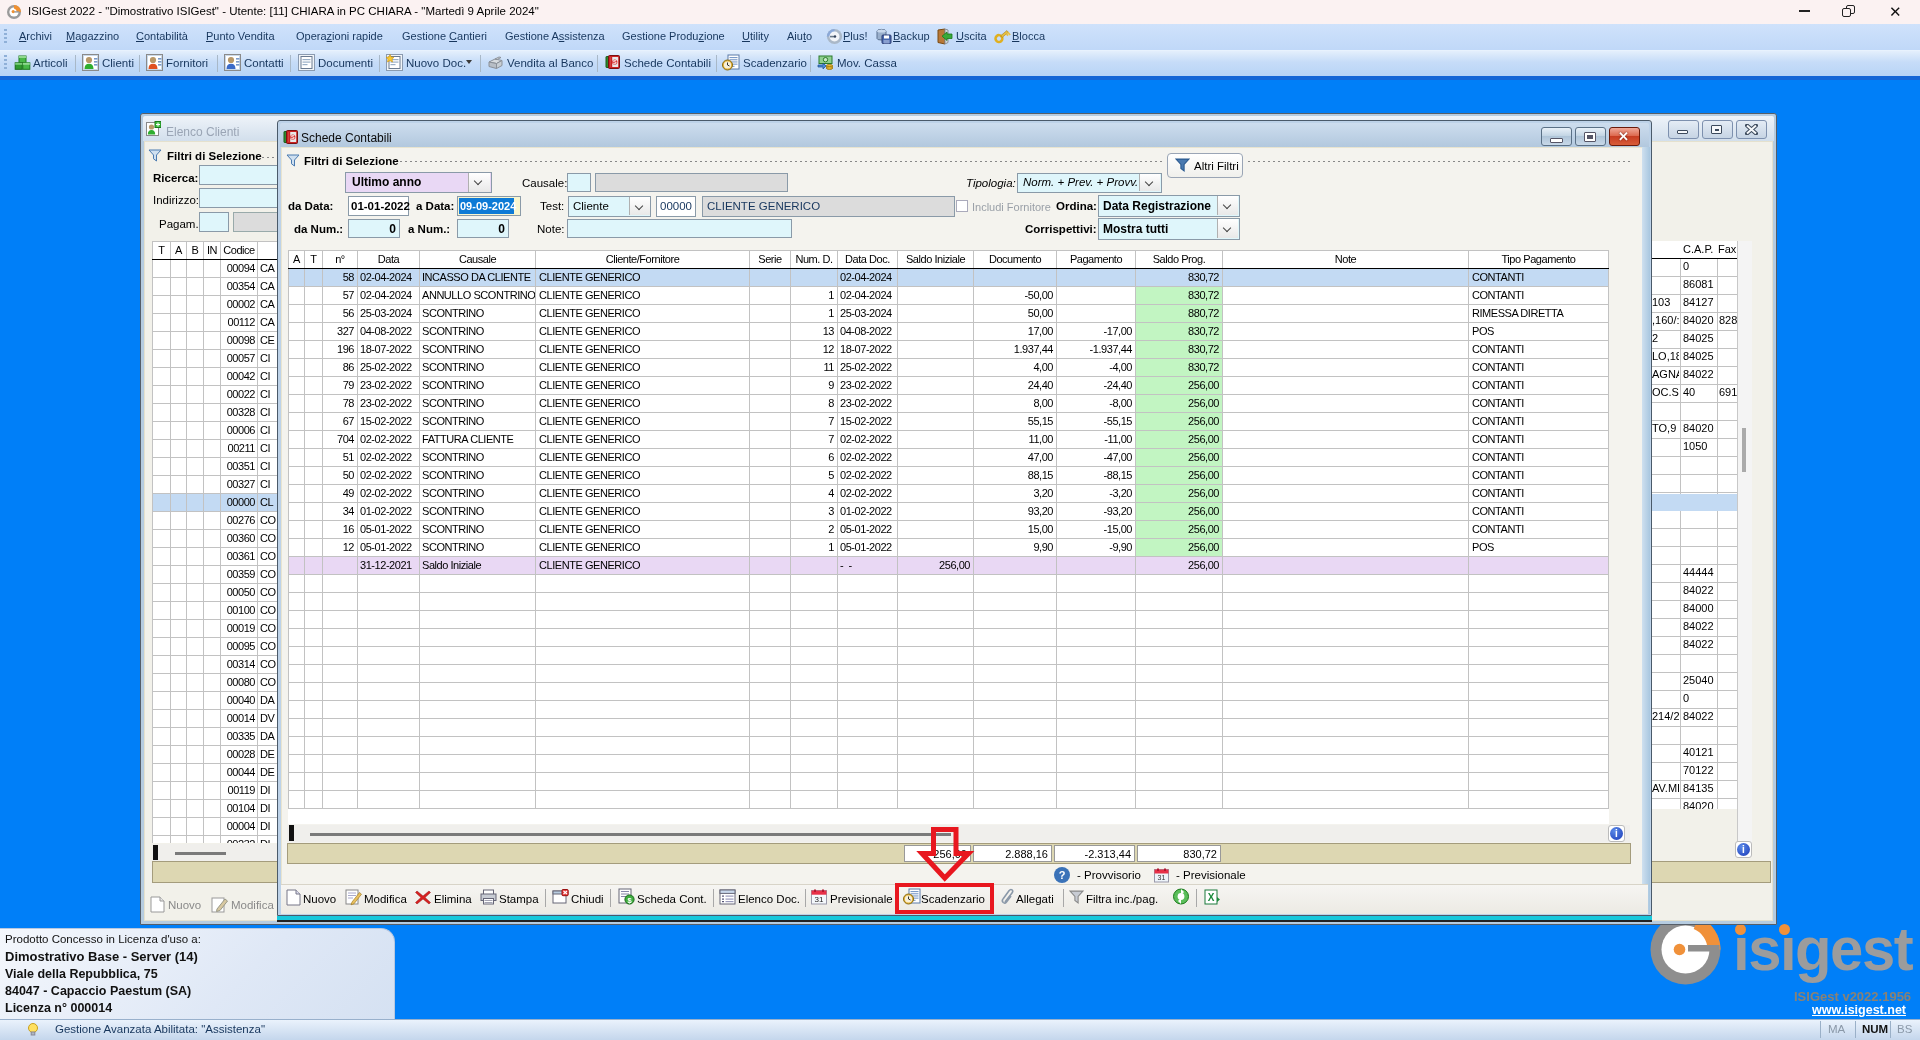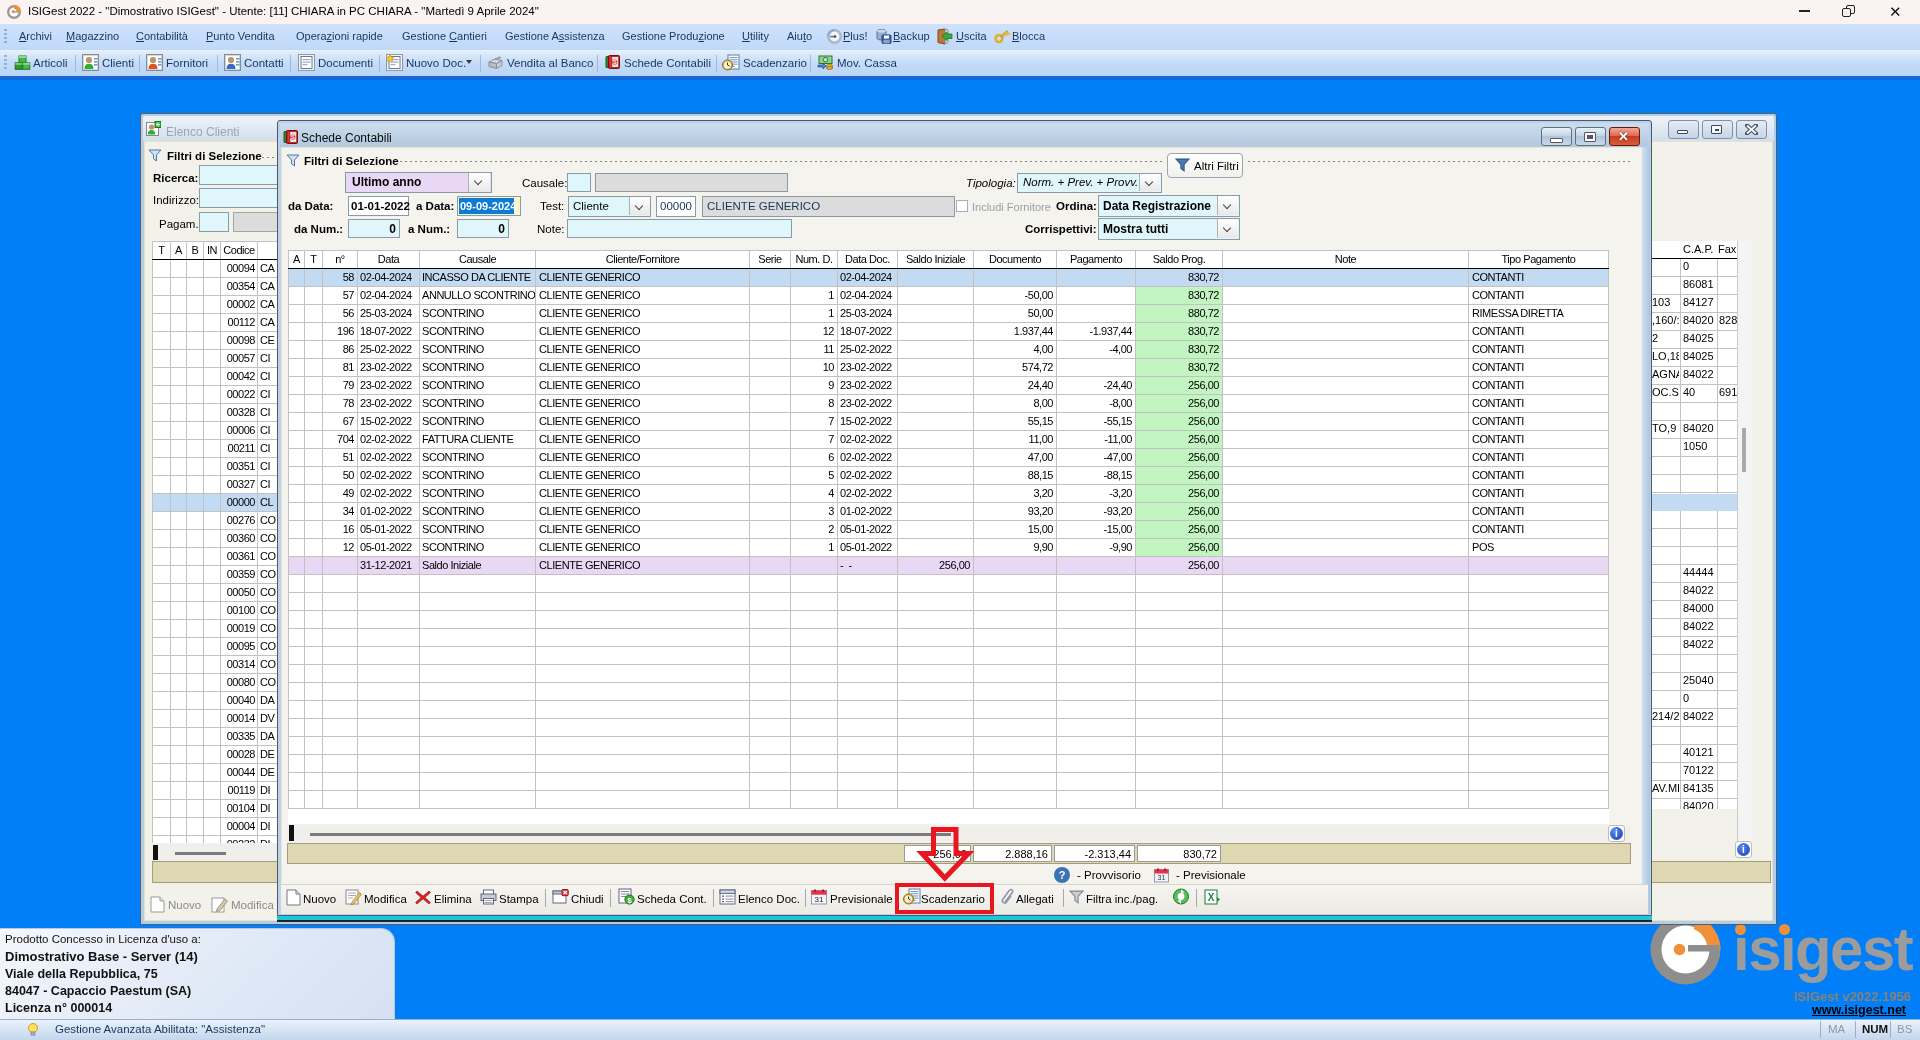--- a/index.html
+++ b/index.html
@@ -183,21 +183,21 @@
 <circle cx="35.5" cy="35.5" r="35" fill="#8e8e8e"></circle>
 <circle cx="35.5" cy="35.5" r="24" fill="#ffffff"></circle>
 <path d="M48.6 3.05 A35 35 0 0 1 70.5 35.5 L57.5 35.5 A22 22 0 0 0 43.7 15.1 Z" fill="#f0913a"></path>
 <rect x="38" y="31" width="31.5" height="6.5" fill="#8e8e8e"></rect>
 <circle cx="29.5" cy="35.5" r="5.8" fill="#f0913a"></circle>
   </svg>
 <div class="ab" style="left:1733px;top:914px;font-size:61px;font-weight:bold;color:#9c9c9c;letter-spacing:-1.5px;transform:scaleX(0.98);transform-origin:left;">ısıgest</div>
 <div class="ab" style="left:1735px;top:924px;width:11px;height:11px;border-radius:50%;background:#f0913a;"></div>
 <div class="ab" style="left:1779px;top:924px;width:11px;height:11px;border-radius:50%;background:#f0913a;"></div>
 <div class="ab" style="left:1794px;top:989px;font-size:13px;font-weight:bold;color:#8a8274;">ISIGest v2022.1956</div>
-<div class="ab" style="left:1812px;top:1003px;font-size:12.5px;font-weight:bold;color:#000000;text-decoration:underline;">www.isigest.net</div>
+<div class="ab" style="left:1812px;top:1003px;font-size:12.5px;font-weight:bold;color:#ffffff;text-decoration:underline;">www.isigest.net</div>
 <div class="ab" style="left:0;top:928px;width:395px;height:91px;background:linear-gradient(135deg,#f4f7fc,#dfe8f6 60%,#d5e1f2);border-top:1px solid #b8c8e0;border-right:1px solid #b8c8e0;border-radius:0 14px 0 0;"></div>
 <div class="ab" style="left:5px;top:933px;font-size:11.5px;color:#111;">Prodotto Concesso in Licenza d'uso a:</div>
 <div class="ab" style="left:5px;top:949px;font-size:13px;font-weight:bold;color:#111;">Dimostrativo Base - Server (14)</div>
 <div class="ab" style="left:5px;top:967px;font-size:12.5px;font-weight:bold;color:#111;">Viale della Repubblica, 75</div>
 <div class="ab" style="left:5px;top:984px;font-size:12.5px;font-weight:bold;color:#111;">84047 - Capaccio Paestum (SA)</div>
 <div class="ab" style="left:5px;top:1001px;font-size:12.5px;font-weight:bold;color:#111;">Licenza n° 000014</div>
 <div class="ab" style="left:140px;top:113px;width:1637px;height:812px;background:#f1efe7;border:1px solid #565e68;border-radius:3px 3px 0 0;box-shadow:0 0 0 3px #b6cce0 inset;"></div>
 <div class="ab" style="left:143px;top:116px;width:1631px;height:25px;background:linear-gradient(#eef3f9,#d2dfec);border-radius:2px 2px 0 0;"></div>
 <svg class="ab" style="left:146px;top:121px" width="15" height="15" viewBox="0 0 15 15">
 <rect x="0.5" y="1.5" width="12" height="13" fill="#fff" stroke="#888"></rect>
@@ -744,20 +744,37 @@
           <td style="text-align:right;padding-right:3px;"></td>
           <td style="text-align:right;padding-right:3px;">50,00</td>
           <td style="text-align:right;padding-right:3px;"></td>
           <td style="text-align:right;padding-right:3px; background:#c2f5c2;">880,72</td>
           <td style=""></td>
           <td style="padding-left:3px;">RIMESSA DIRETTA</td>
         </tr>
 <tr>
           <td style=""></td>
           <td style=""></td>
+          <td style="text-align:right;padding-right:3px;">327</td>
+          <td style="padding-left:2px;">04-08-2022</td>
+          <td style="padding-left:2px;">SCONTRINO</td>
+          <td style="padding-left:3px;">CLIENTE GENERICO</td>
+          <td style=""></td>
+          <td style="text-align:right;padding-right:3px;">13</td>
+          <td style="padding-left:2px;">04-08-2022</td>
+          <td style="text-align:right;padding-right:3px;"></td>
+          <td style="text-align:right;padding-right:3px;">17,00</td>
+          <td style="text-align:right;padding-right:3px;">-17,00</td>
+          <td style="text-align:right;padding-right:3px; background:#c2f5c2;">830,72</td>
+          <td style=""></td>
+          <td style="padding-left:3px;">POS</td>
+        </tr>
+<tr>
+          <td style=""></td>
+          <td style=""></td>
           <td style="text-align:right;padding-right:3px;">196</td>
           <td style="padding-left:2px;">18-07-2022</td>
           <td style="padding-left:2px;">SCONTRINO</td>
           <td style="padding-left:3px;">CLIENTE GENERICO</td>
           <td style=""></td>
           <td style="text-align:right;padding-right:3px;">12</td>
           <td style="padding-left:2px;">18-07-2022</td>
           <td style="text-align:right;padding-right:3px;"></td>
           <td style="text-align:right;padding-right:3px;">1.937,44</td>
           <td style="text-align:right;padding-right:3px;">-1.937,44</td>
@@ -771,37 +788,20 @@
           <td style="text-align:right;padding-right:3px;">86</td>
           <td style="padding-left:2px;">25-02-2022</td>
           <td style="padding-left:2px;">SCONTRINO</td>
           <td style="padding-left:3px;">CLIENTE GENERICO</td>
           <td style=""></td>
           <td style="text-align:right;padding-right:3px;">11</td>
           <td style="padding-left:2px;">25-02-2022</td>
           <td style="text-align:right;padding-right:3px;"></td>
           <td style="text-align:right;padding-right:3px;">4,00</td>
           <td style="text-align:right;padding-right:3px;">-4,00</td>
-          <td style="text-align:right;padding-right:3px; background:#c2f5c2;">830,72</td>
-          <td style=""></td>
-          <td style="padding-left:3px;">CONTANTI</td>
-        </tr>
-<tr>
-          <td style=""></td>
-          <td style=""></td>
-          <td style="text-align:right;padding-right:3px;">81</td>
-          <td style="padding-left:2px;">23-02-2022</td>
-          <td style="padding-left:2px;">SCONTRINO</td>
-          <td style="padding-left:3px;">CLIENTE GENERICO</td>
-          <td style=""></td>
-          <td style="text-align:right;padding-right:3px;">10</td>
-          <td style="padding-left:2px;">23-02-2022</td>
-          <td style="text-align:right;padding-right:3px;"></td>
-          <td style="text-align:right;padding-right:3px;">574,72</td>
-          <td style="text-align:right;padding-right:3px;"></td>
           <td style="text-align:right;padding-right:3px; background:#c2f5c2;">830,72</td>
           <td style=""></td>
           <td style="padding-left:3px;">CONTANTI</td>
         </tr>
 <tr>
           <td style=""></td>
           <td style=""></td>
           <td style="text-align:right;padding-right:3px;">79</td>
           <td style="padding-left:2px;">23-02-2022</td>
           <td style="padding-left:2px;">SCONTRINO</td>

